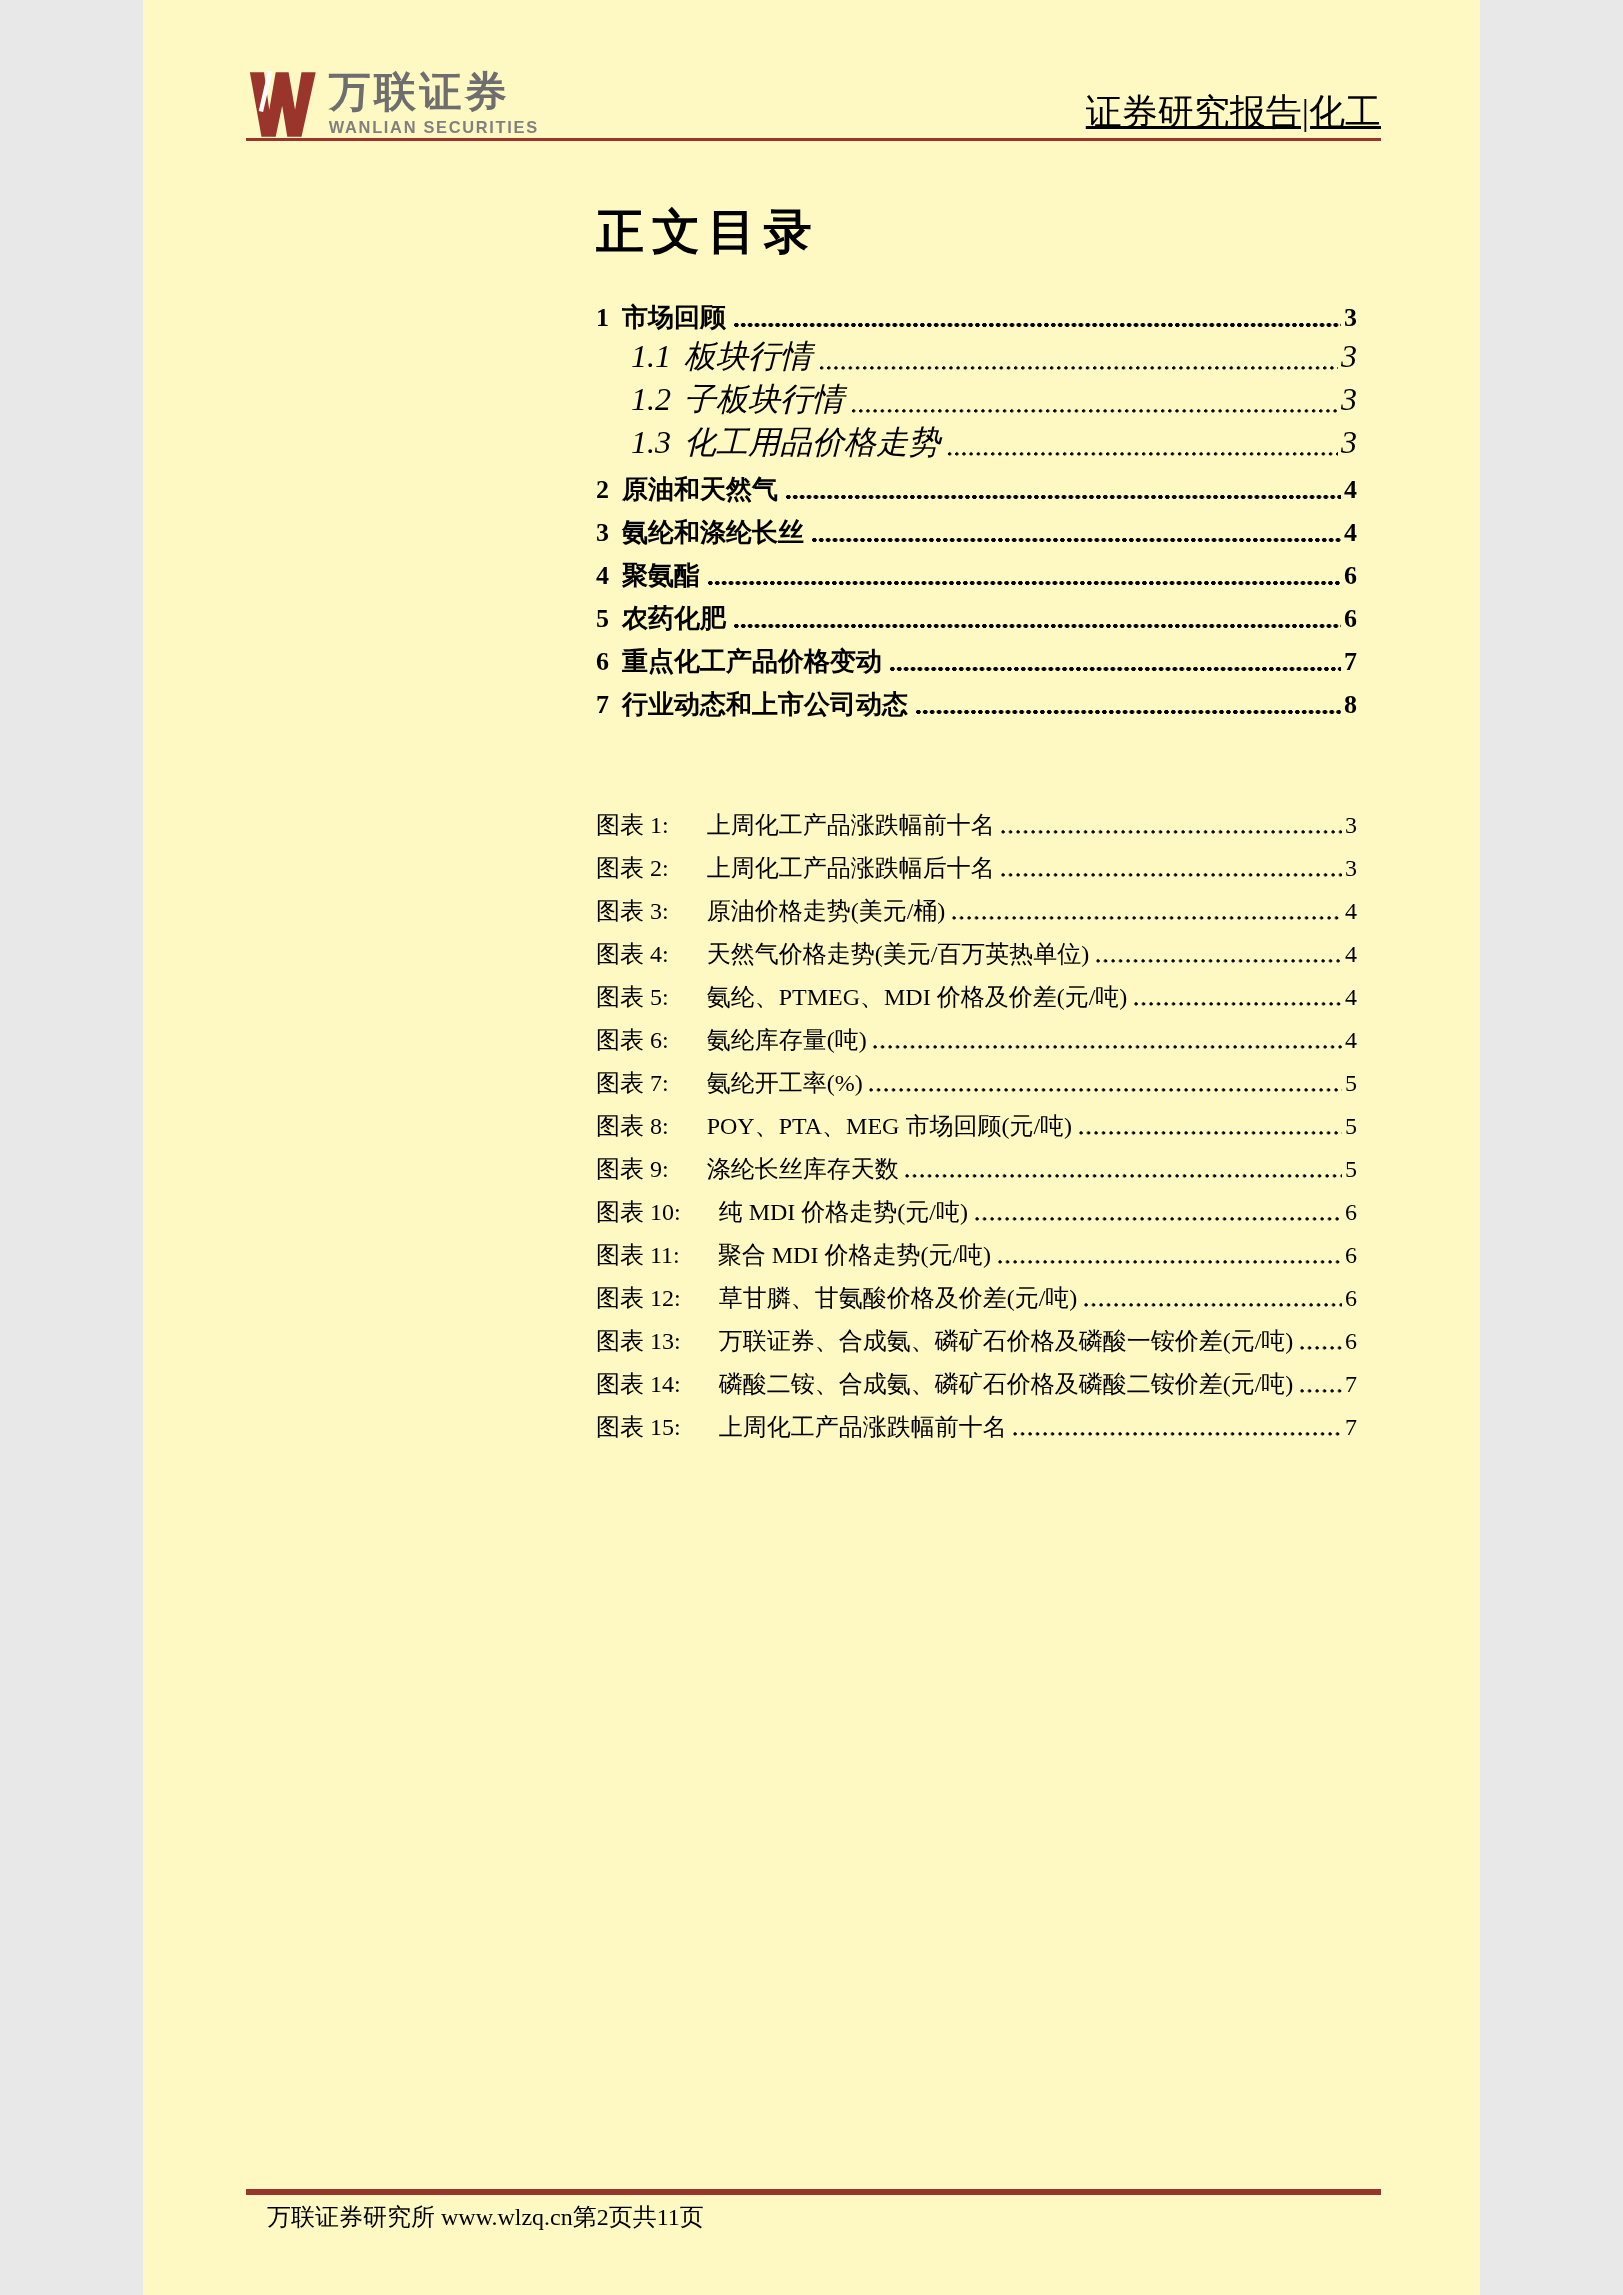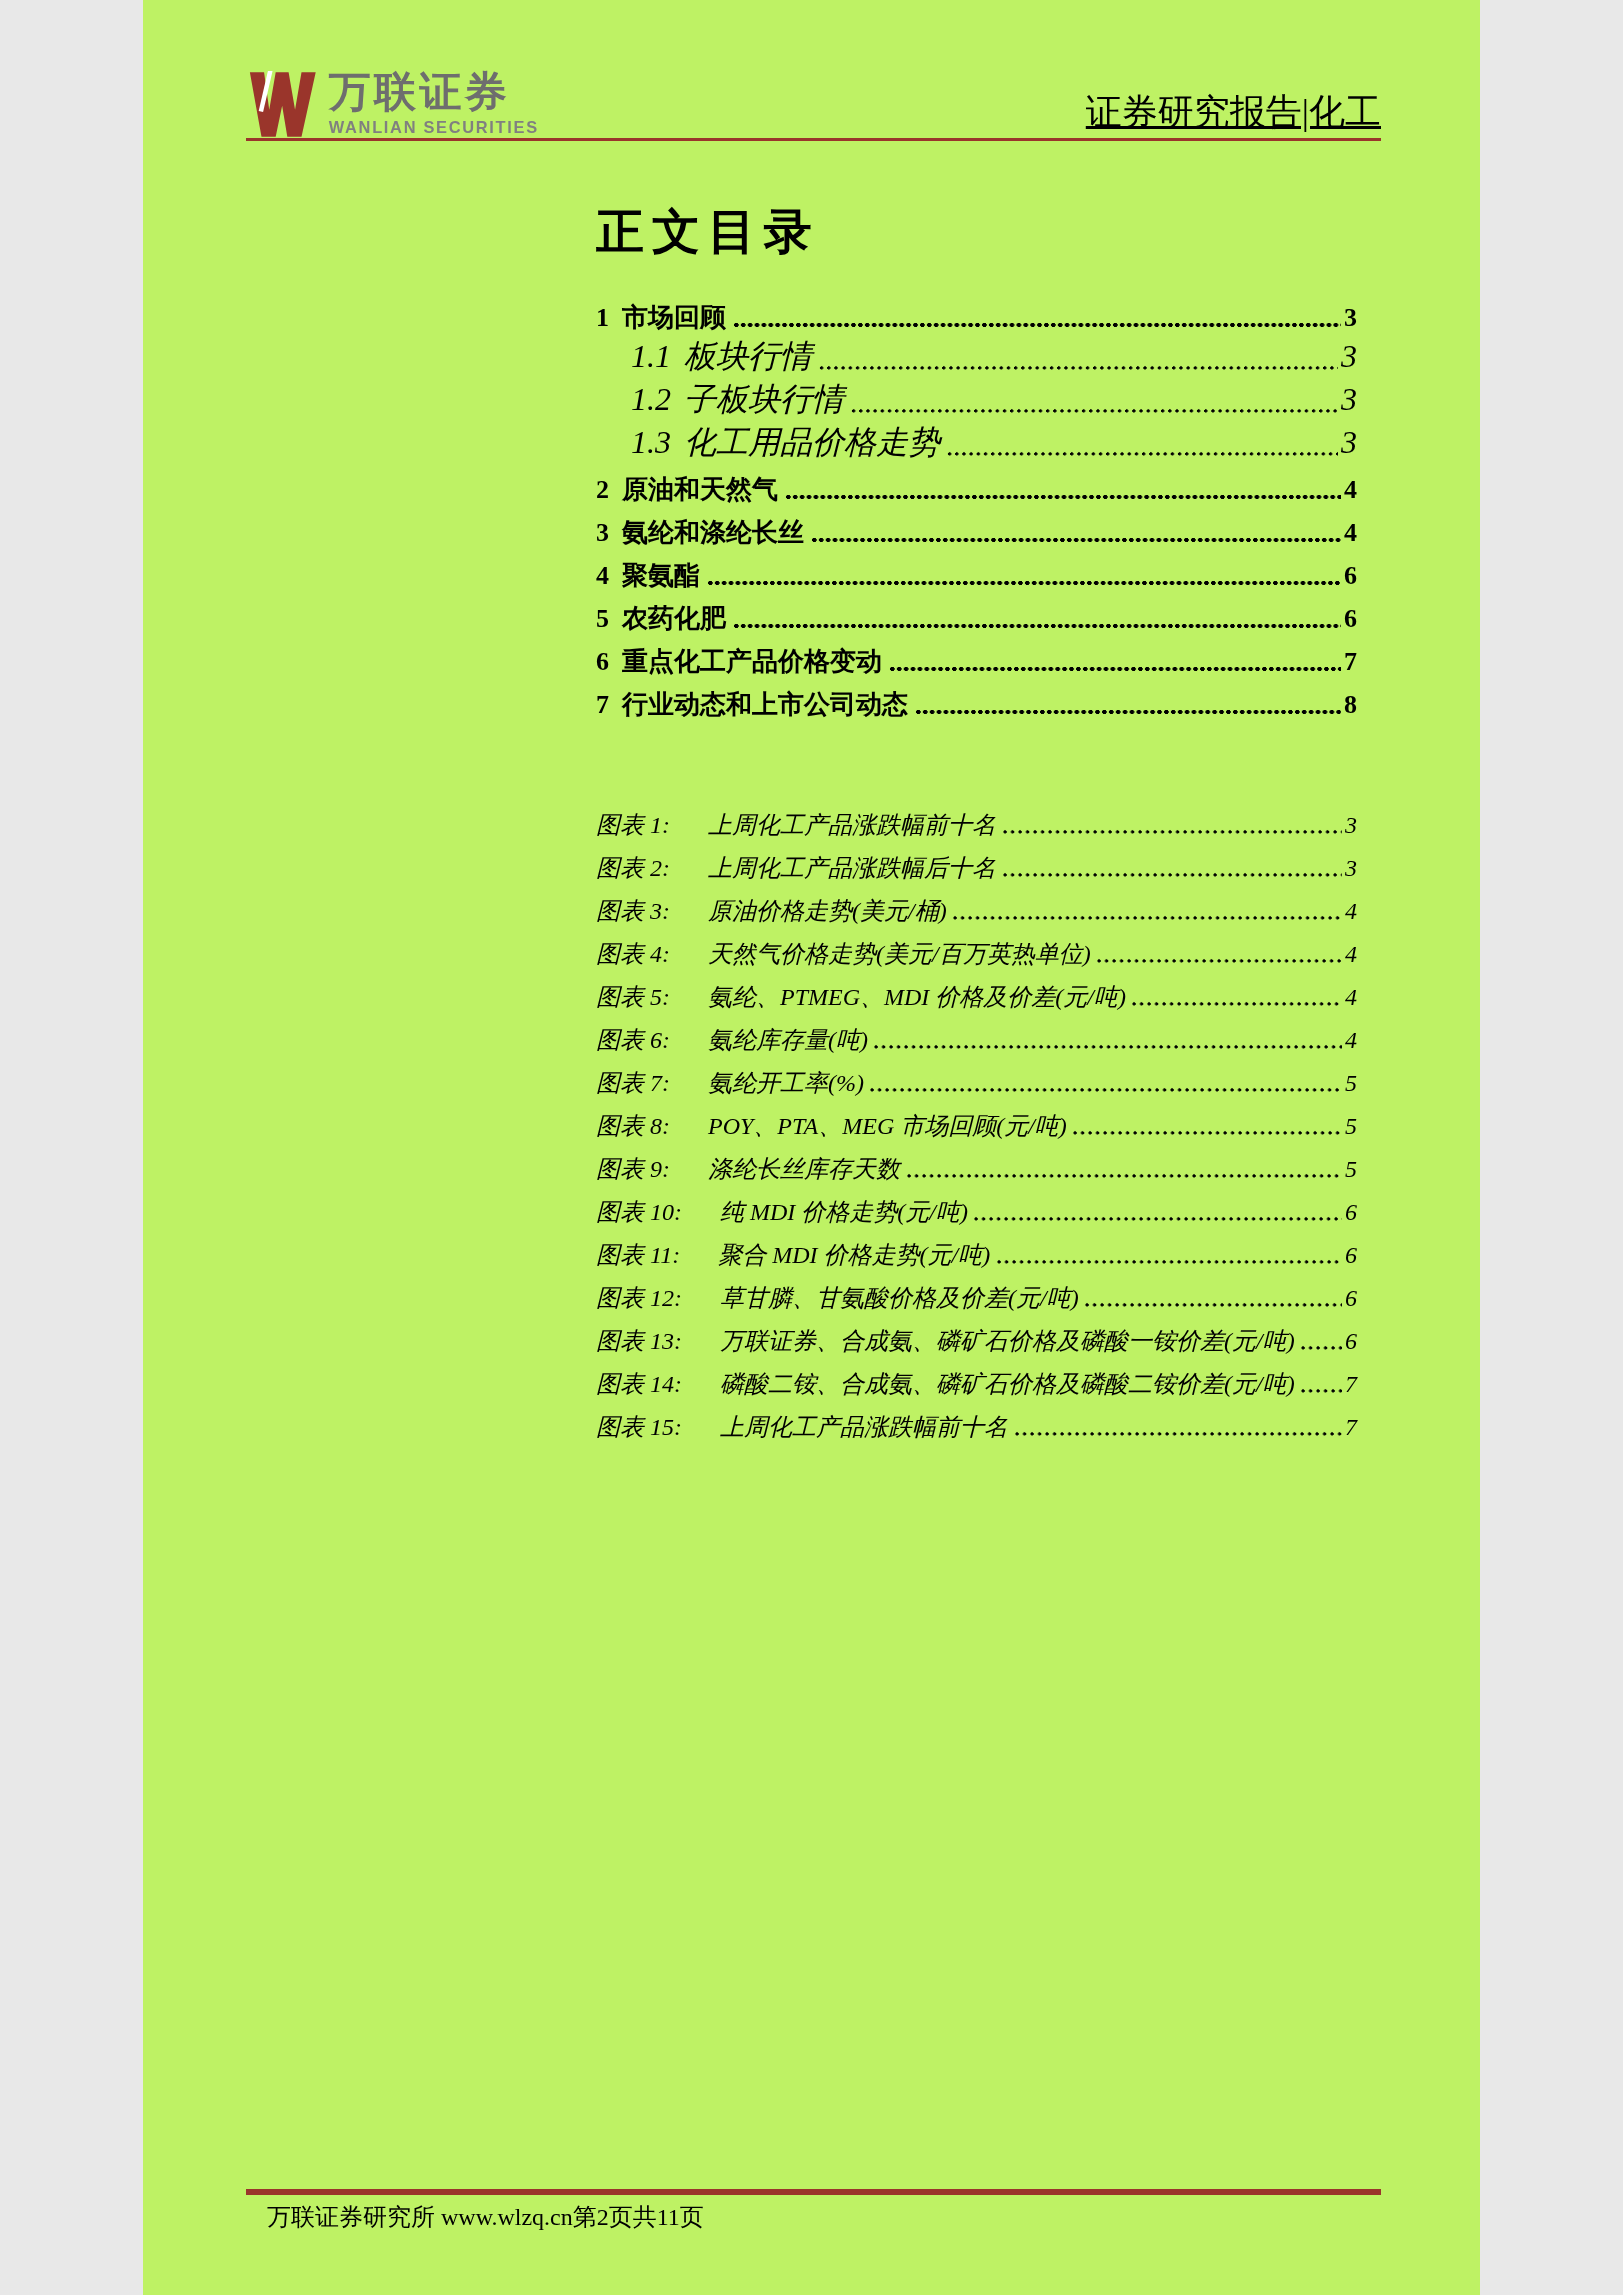--- a/index.html
+++ b/index.html
@@ -7,21 +7,21 @@
     --ink:#000000;
     --logo-gray:#6e6e6e;
     --logo-gray-light:#808080;
   }
   *{margin:0;padding:0;box-sizing:border-box;}
   html,body{background:#e8e8e8;}
   body{font-family:"Liberation Serif","DejaVu Serif",serif;color:var(--ink);}
   .page{
     position:relative;
     width:1337px;height:2295px;
-    margin:0 auto;background:#bef264;overflow:hidden;
+    margin:0 auto;background:#fef9c3;overflow:hidden;
   }
 
   
   .header-logo{position:absolute;left:103px;top:71px;display:flex;align-items:flex-start;}
   .logo-w{width:71px;height:67px;margin-right:11.8px;}
   .logo-texts{display:flex;flex-direction:column;justify-content:flex-start;}
   .logo-cn{
     font-family:"Liberation Sans","DejaVu Sans",sans-serif;
     font-size:42px;font-weight:bold;color:var(--logo-gray);
     letter-spacing:3.3px;line-height:1.0;
@@ -62,21 +62,21 @@
     background-image:radial-gradient(circle at 2.6px 3.9px,#000 1.4px,transparent 1.8px);
     background-size:7.2px 7.9px;background-repeat:repeat-x;background-position:left bottom;
   }
   .l1 .leader{
     background-image:radial-gradient(circle at 3.3px 3.9px,#000 2.1px,transparent 2.4px);
     background-size:6.9px 7.9px;margin-bottom:2px;
   }
 
   
   .figure-list{position:absolute;left:453px;right:123px;top:795px;}
-  .fig-row{font-size:24px;font-style:italic;}
+  .fig-row{font-size:24px;}
   .fig-num{margin-right:38px;}
   .fig-row .leader{
     background-image:radial-gradient(circle at 2px 3.9px,#000 1.4px,transparent 1.8px);
     background-size:7.5px 7.9px;
   }
 
   
   .footer-rule{
     position:absolute;left:103px;right:99px;top:2189px;height:5.9px;
     background:var(--brand);

